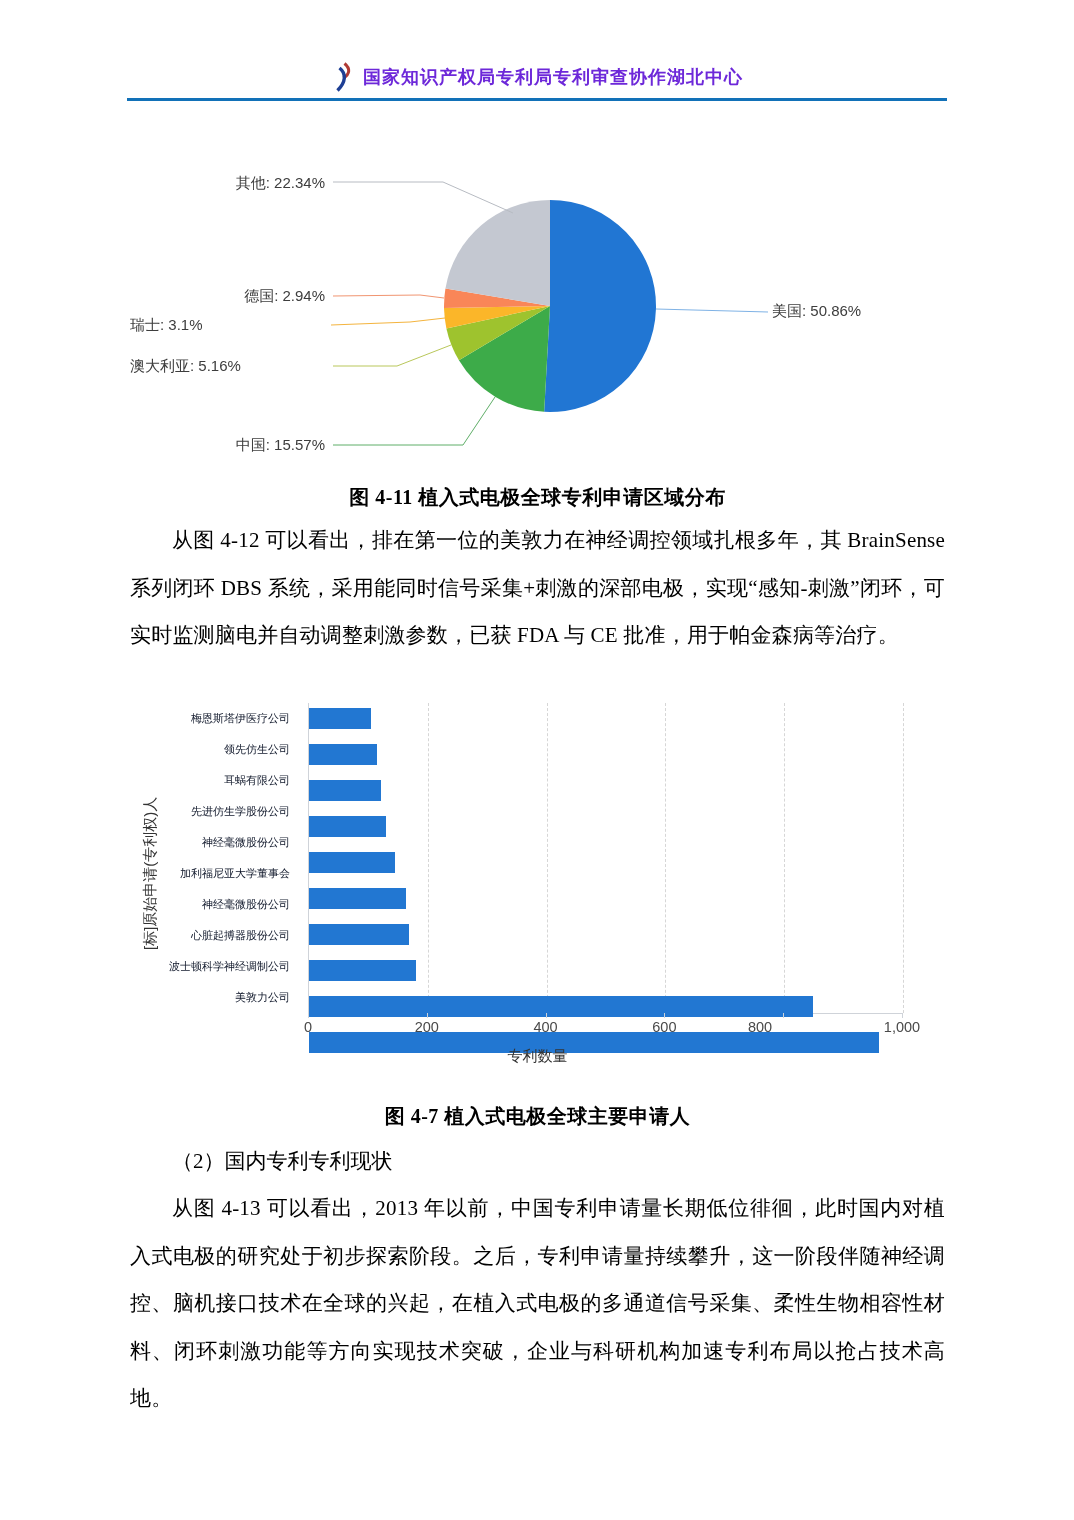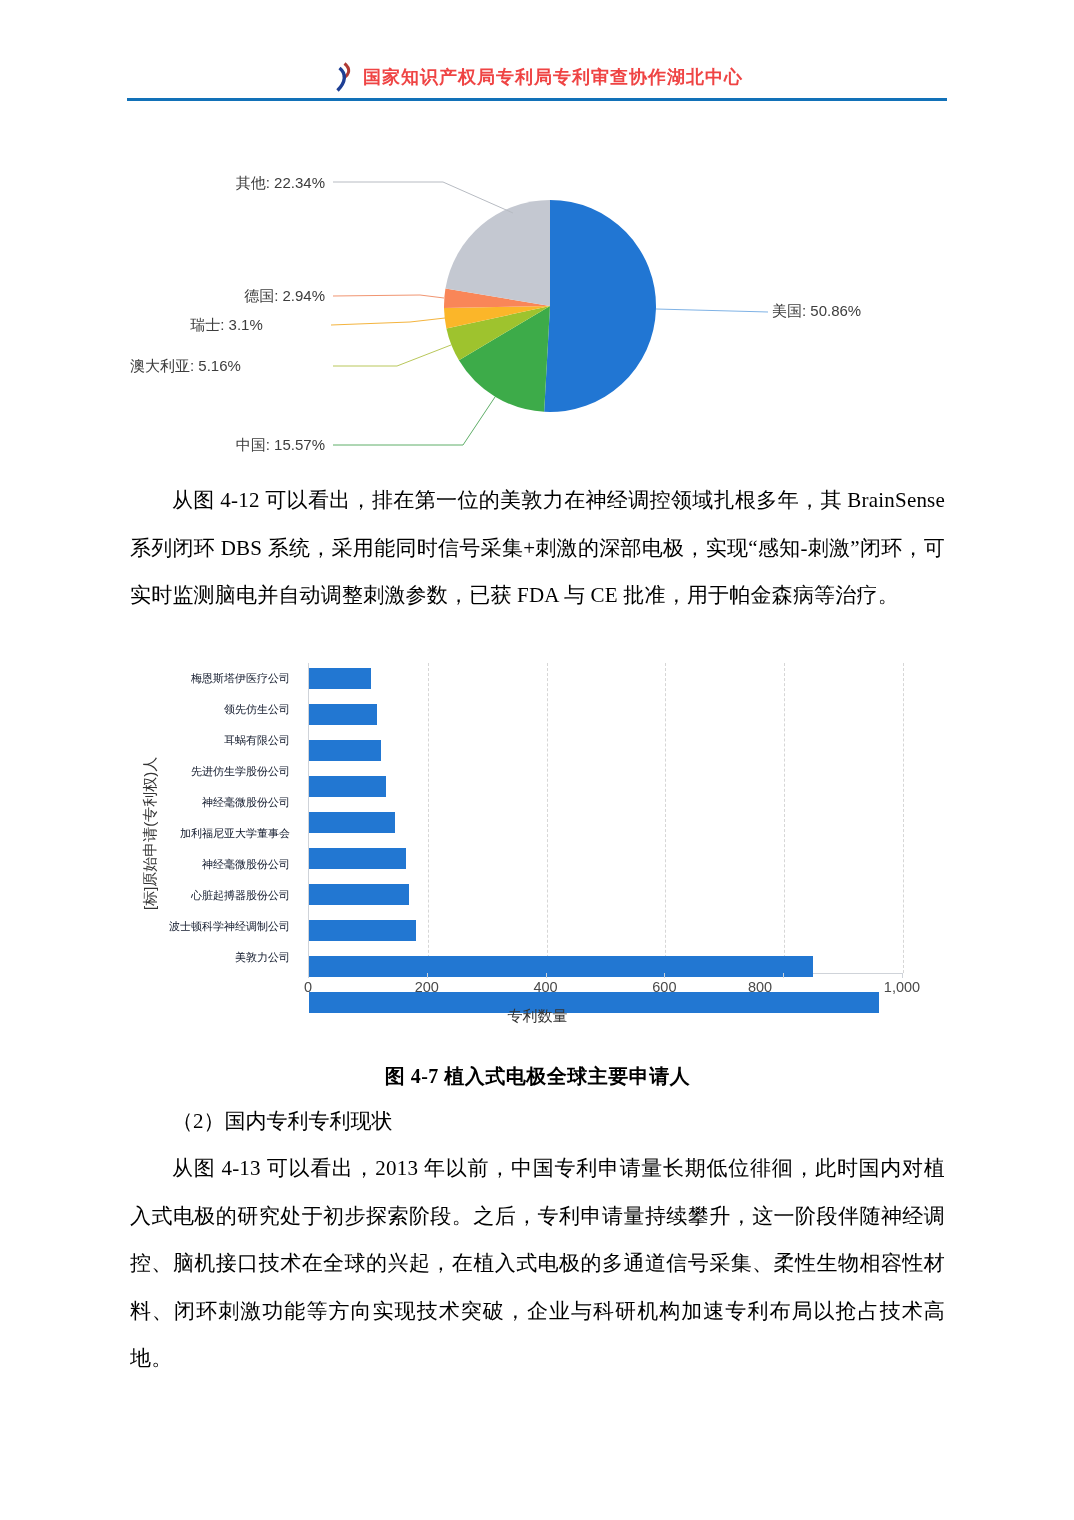--- a/index.html
+++ b/index.html
@@ -3,32 +3,32 @@
 <meta charset="utf-8">
 <style>
   html,body{margin:0;padding:0;background:#ffffff;}
   .page{position:relative;width:1074px;height:1520px;background:#ffffff;overflow:hidden;
         font-family:"Liberation Serif","DejaVu Serif",serif;color:#000;}
 
   
   .header{display:flex;align-items:center;justify-content:center;gap:10px;padding-top:62px;height:30px;}
   .logo{width:22px;height:30px;flex:0 0 auto;}
   .header-title{font-family:"Liberation Sans","DejaVu Sans",sans-serif;font-size:18px;font-weight:700;
-                color:#ef4444;letter-spacing:1px;}
+                color:#6d28d9;letter-spacing:1px;}
   .rule{width:820px;height:3px;background:#1271b8;margin:6px auto 0 auto;}
 
   
   .pie-chart{position:relative;width:815px;height:305px;margin:65px 0 0 130px;
              font-family:"Liberation Sans","DejaVu Sans",sans-serif;}
   .pie-chart svg{position:absolute;left:0;top:0;}
   .pie-label{position:absolute;font-size:15px;line-height:17px;color:#3d3d3d;white-space:nowrap;}
   .pl-us{left:642px;top:136px;}
   .pl-cn{left:0;width:195px;top:270px;text-align:right;}
   .pl-au{left:0;width:195px;top:191px;text-align:left;}
-  .pl-ch{left:0;width:193px;top:150px;text-align:center;}
+  .pl-ch{left:0;width:193px;top:150px;text-align:left;}
   .pl-de{left:0;width:195px;top:121px;text-align:right;}
   .pl-ot{left:0;width:195px;top:8px;text-align:right;}
 
   .caption{width:815px;margin:13px 0 0 130px;text-align:center;font-size:20px;font-weight:700;letter-spacing:0.5px;}
   .caption-2{margin-top:28px;}
 
   .body-para{width:815px;margin:6px 0 0 130px;font-size:21px;line-height:47.5px;
              text-align:justify;text-indent:2em;letter-spacing:0.2px;}
   .para-2{margin-top:0;}
   .subheading{width:815px;margin:8px 0 0 130px;font-size:21px;line-height:47.5px;text-indent:2em;}
@@ -81,20 +81,21 @@
         <polyline points="383,47 313,16 203,16" fill="none" stroke="#b7bbc2" stroke-width="1"></polyline>
       </svg>
     <div class="pie-label pl-us">美国: 50.86%</div>
     <div class="pie-label pl-cn">中国: 15.57%</div>
     <div class="pie-label pl-au">澳大利亚: 5.16%</div>
     <div class="pie-label pl-ch">瑞士: 3.1%</div>
     <div class="pie-label pl-de">德国: 2.94%</div>
     <div class="pie-label pl-ot">其他: 22.34%</div>
   </div>
 
+  <div class="caption">图 4-11 植入式电极全球专利申请区域分布</div>
 
   <p class="body-para">从图 4-12 可以看出，排在第一位的美敦力在神经调控领域扎根多年，其 BrainSense 系列闭环 DBS 系统，采用能同时信号采集+刺激的深部电极，实现“感知-刺激”闭环，可实时监测脑电并自动调整刺激参数，已获 FDA 与 CE 批准，用于帕金森病等治疗。</p>
 
   <div class="bar-chart">
     <div class="y-title">[标]原始申请(专利权)人</div>
     <div class="y-labels">
         <div class="bar-label">梅恩斯塔伊医疗公司</div>
         <div class="bar-label">领先仿生公司</div>
         <div class="bar-label">耳蜗有限公司</div>
         <div class="bar-label">先进仿生学股份公司</div>

